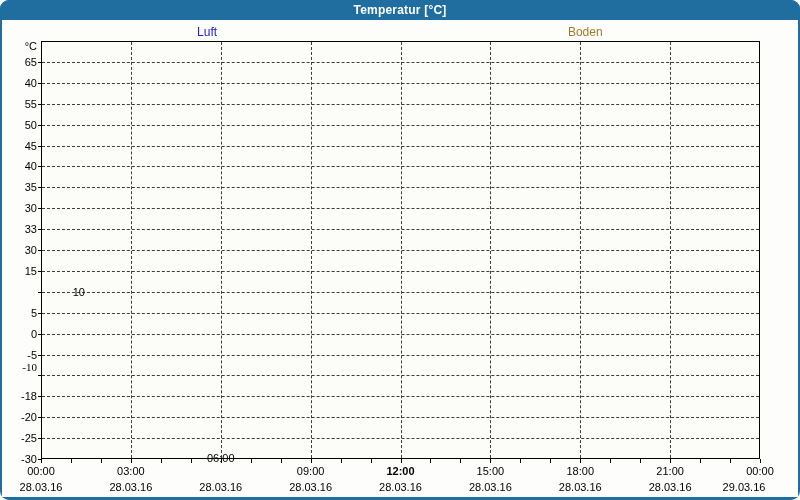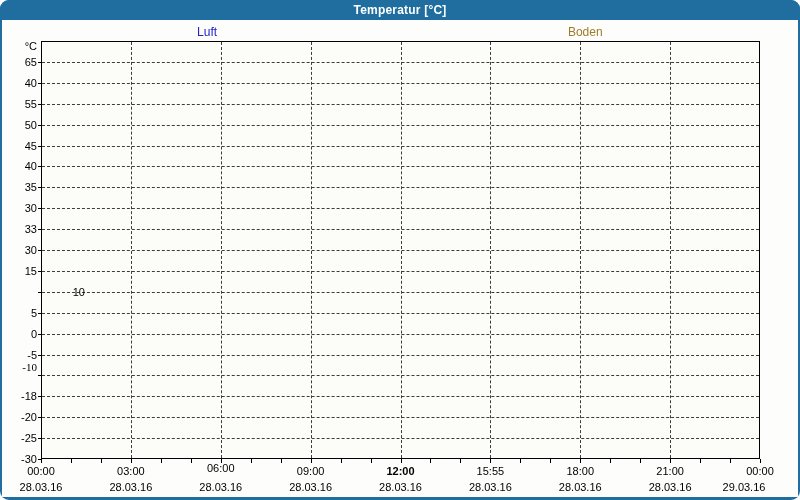--- a/index.html
+++ b/index.html
@@ -151,30 +151,30 @@
         <div class="tick" style="left: 36px; top: 418.1px; width: 3px; height: 1px; background: rgb(0, 0, 0);"></div>
         <div class="lbl y-lbl" style="top: 412.1px;">-25</div>
         <div class="tick" style="left: 36px; top: 439px; width: 3px; height: 1px; background: rgb(0, 0, 0);"></div>
         <div class="lbl y-lbl" style="top: 433px;">-30</div>
         <div class="lbl x-lbl" style="left: 39px; top: 445px;">00:00</div>
         <div class="lbl x-lbl" style="left: 39px; top: 461px;">28.03.16</div>
         <div class="grid-v" style="left: 128.875px; top: 22px; height: 416px; border-left-color: rgb(60, 60, 60);"></div>
         <div class="lbl x-lbl" style="left: 128.875px; top: 445px;">03:00</div>
         <div class="lbl x-lbl" style="left: 128.875px; top: 461px;">28.03.16</div>
         <div class="grid-v" style="left: 218.75px; top: 22px; height: 416px; border-left-color: rgb(60, 60, 60);"></div>
-        <div class="lbl x-lbl" style="left: 218.75px; top: 442px;">06:00</div>
+        <div class="lbl x-lbl" style="left: 218.75px; top: 432px;">06:00</div>
         <div class="lbl x-lbl" style="left: 218.75px; top: 461px;">28.03.16</div>
         <div class="grid-v" style="left: 308.625px; top: 22px; height: 416px; border-left-color: rgb(60, 60, 60);"></div>
         <div class="lbl x-lbl" style="left: 308.625px; top: 445px;">09:00</div>
         <div class="lbl x-lbl" style="left: 308.625px; top: 461px;">28.03.16</div>
         <div class="grid-v" style="left: 398.5px; top: 22px; height: 416px; border-left-color: rgb(60, 60, 60);"></div>
         <div class="lbl x-lbl" style="left: 398.5px; top: 445px; font-weight: bold;">12:00</div>
         <div class="lbl x-lbl" style="left: 398.5px; top: 461px;">28.03.16</div>
         <div class="grid-v" style="left: 488.375px; top: 22px; height: 416px; border-left-color: rgb(60, 60, 60);"></div>
-        <div class="lbl x-lbl" style="left: 488.375px; top: 445px;">15:55</div>
+        <div class="lbl x-lbl" style="left: 488.375px; top: 445px;">15:00</div>
         <div class="lbl x-lbl" style="left: 488.375px; top: 461px;">28.03.16</div>
         <div class="grid-v" style="left: 578.25px; top: 22px; height: 416px; border-left-color: rgb(60, 60, 60);"></div>
         <div class="lbl x-lbl" style="left: 578.25px; top: 445px;">18:00</div>
         <div class="lbl x-lbl" style="left: 578.25px; top: 461px;">28.03.16</div>
         <div class="grid-v" style="left: 668.125px; top: 22px; height: 416px; border-left-color: rgb(60, 60, 60);"></div>
         <div class="lbl x-lbl" style="left: 668.125px; top: 445px;">21:00</div>
         <div class="lbl x-lbl" style="left: 668.125px; top: 461px;">28.03.16</div>
         <div class="lbl x-lbl" style="left: 758px; top: 445px;">00:00</div>
         <div class="lbl x-lbl" style="left: 742px; top: 461px;">29.03.16</div>
         <div class="tick" style="left: 39px; top: 439px; width: 1px; height: 4px; background: rgb(0, 0, 0);"></div>

